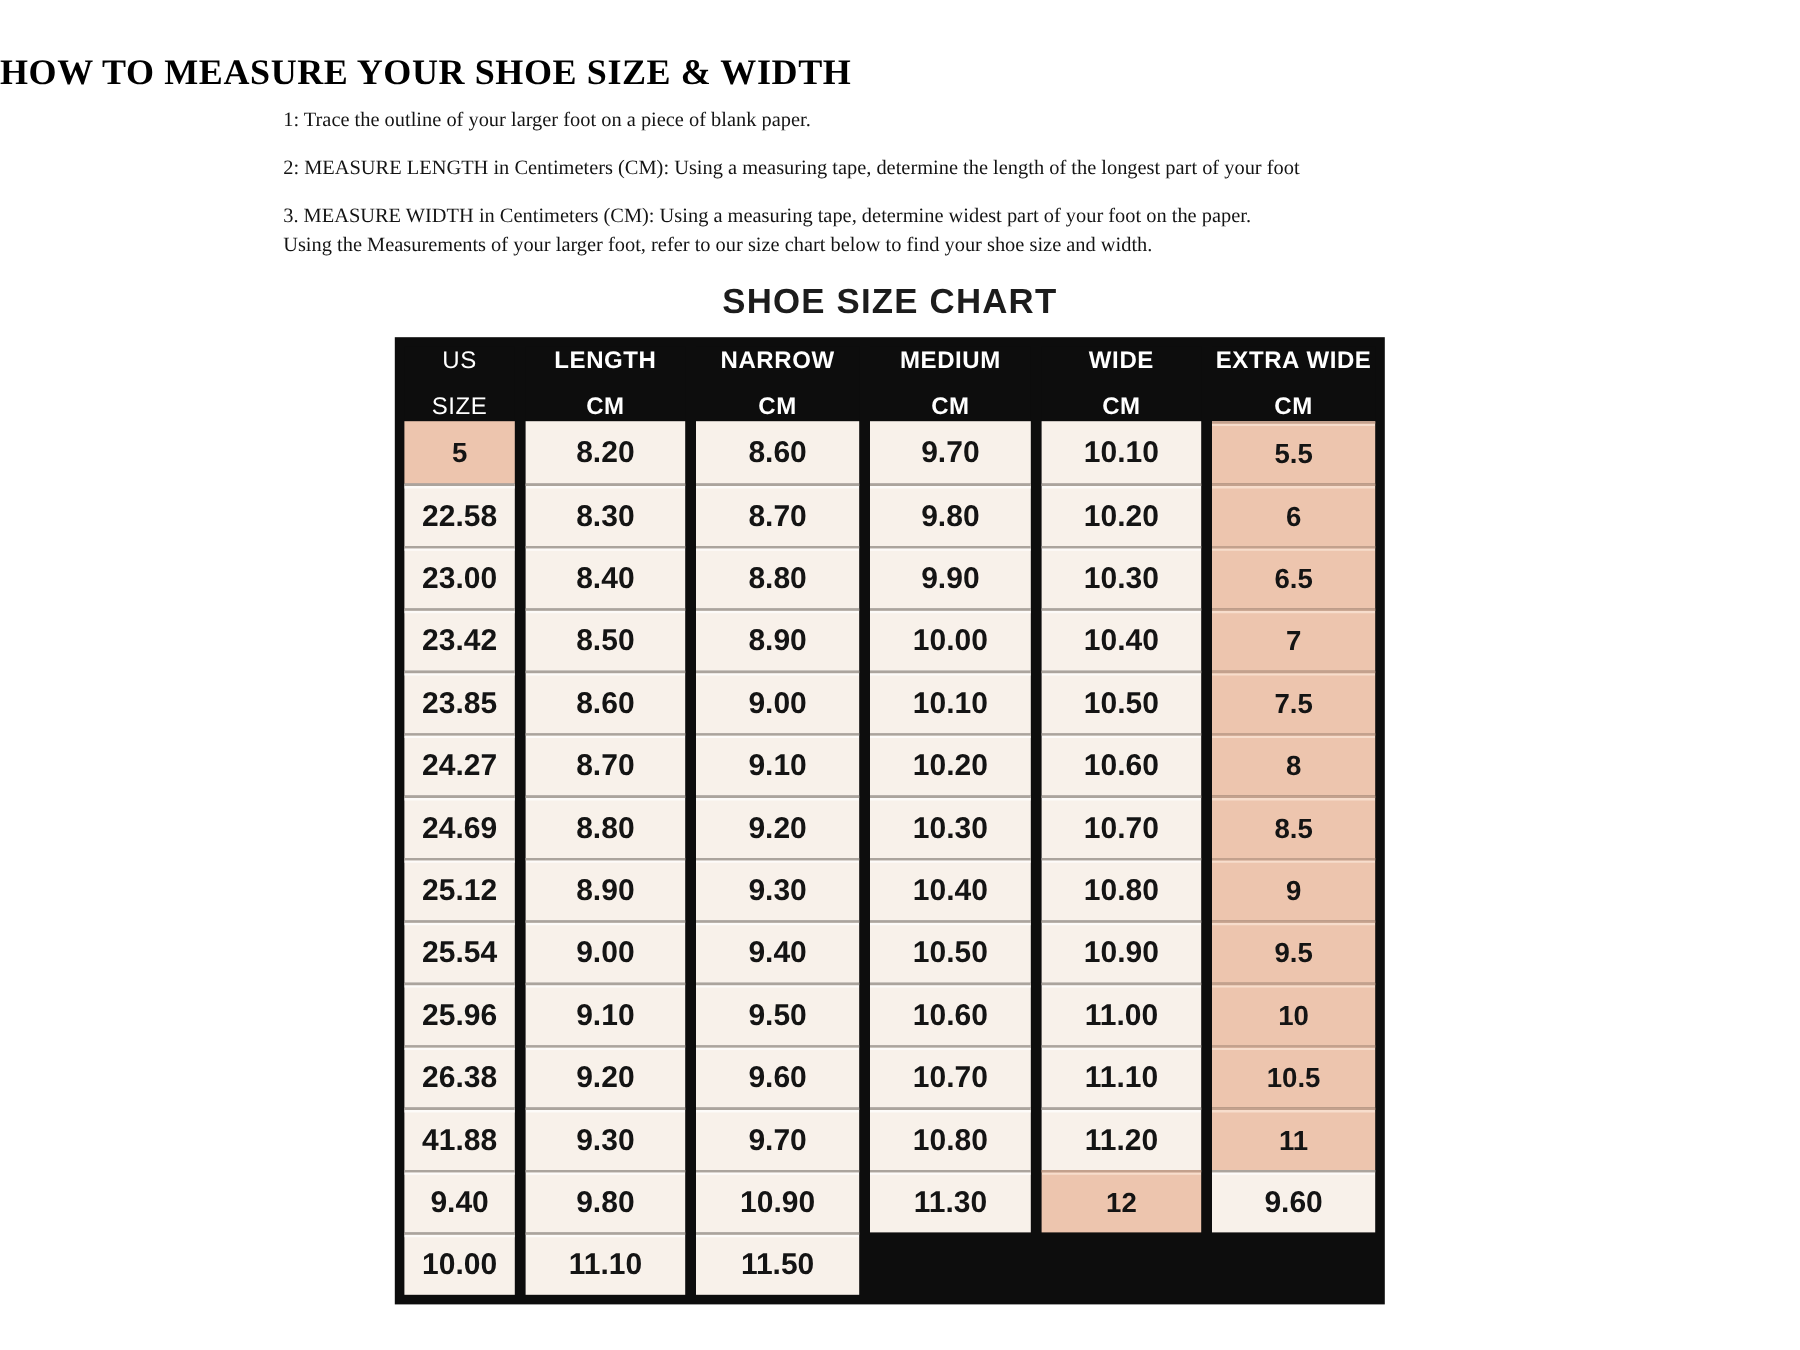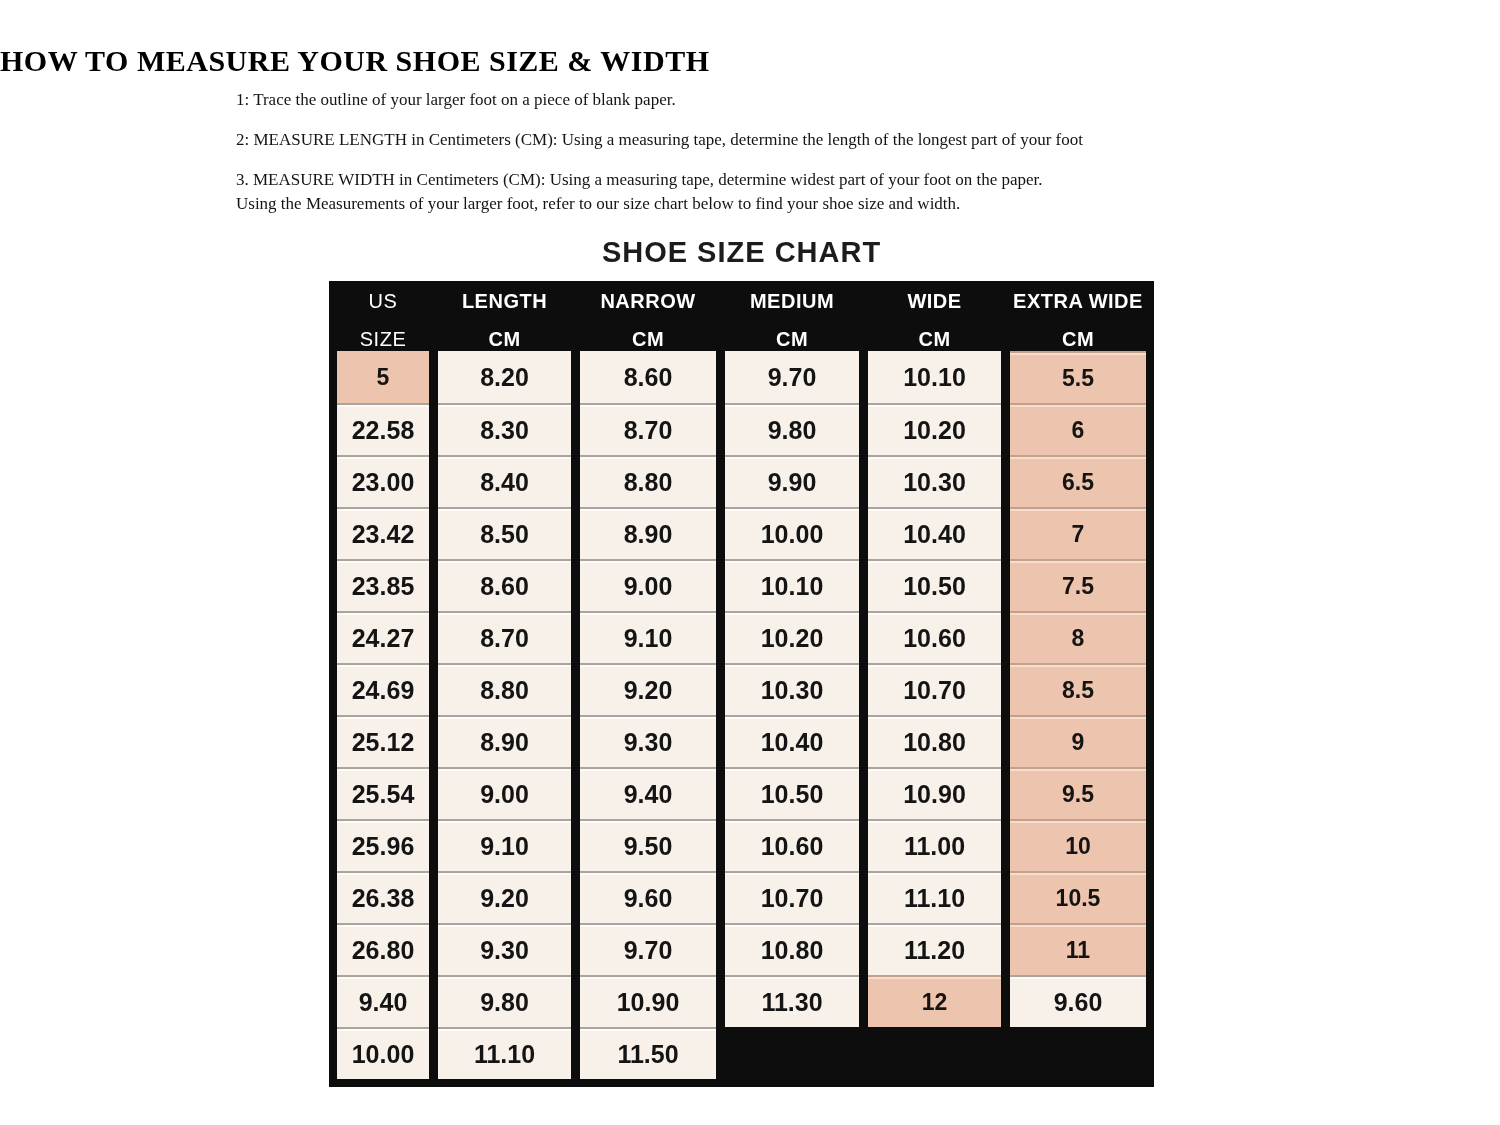--- a/index.html
+++ b/index.html
@@ -199,21 +199,21 @@
     <div class="cell val sep">9.50</div>
     <div class="cell val sep">10.60</div>
     <div class="cell val sep">11.00</div>
     <div class="cell us sep">10</div>
     <div class="cell val sep">26.38</div>
     <div class="cell val sep">9.20</div>
     <div class="cell val sep">9.60</div>
     <div class="cell val sep">10.70</div>
     <div class="cell val sep">11.10</div>
     <div class="cell us sep">10.5</div>
-    <div class="cell val sep">26.80</div>
+    <div class="cell val sep">41.88</div>
     <div class="cell val sep">9.30</div>
     <div class="cell val sep">9.70</div>
     <div class="cell val sep">10.80</div>
     <div class="cell val sep">11.20</div>
     <div class="cell us sep">11</div>
     <div class="cell val sep">9.40</div>
     <div class="cell val sep">9.80</div>
     <div class="cell val sep">10.90</div>
     <div class="cell val sep">11.30</div>
     <div class="cell us sep">12</div>

